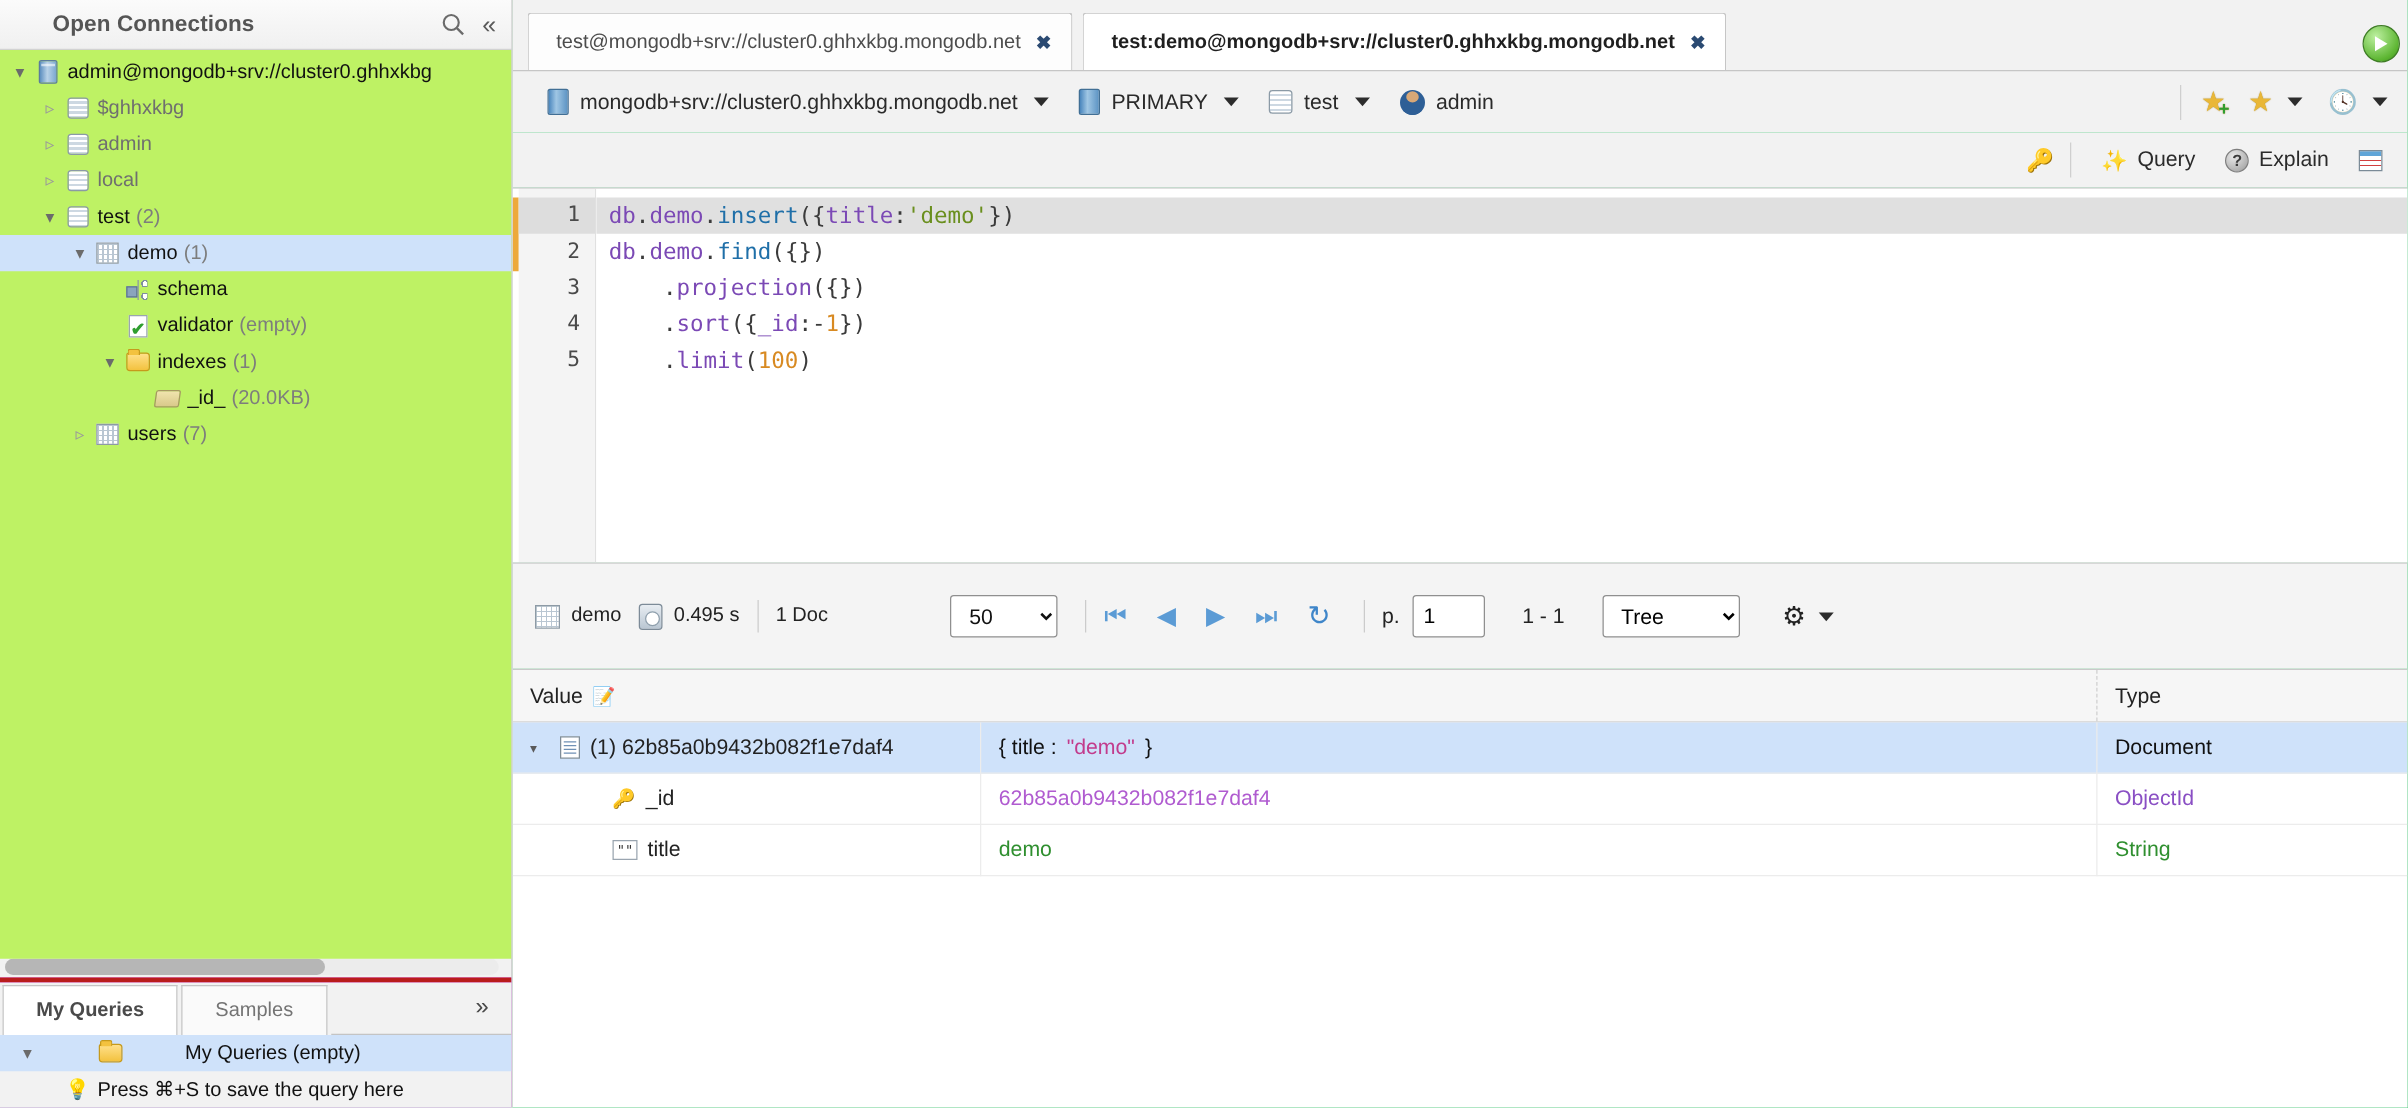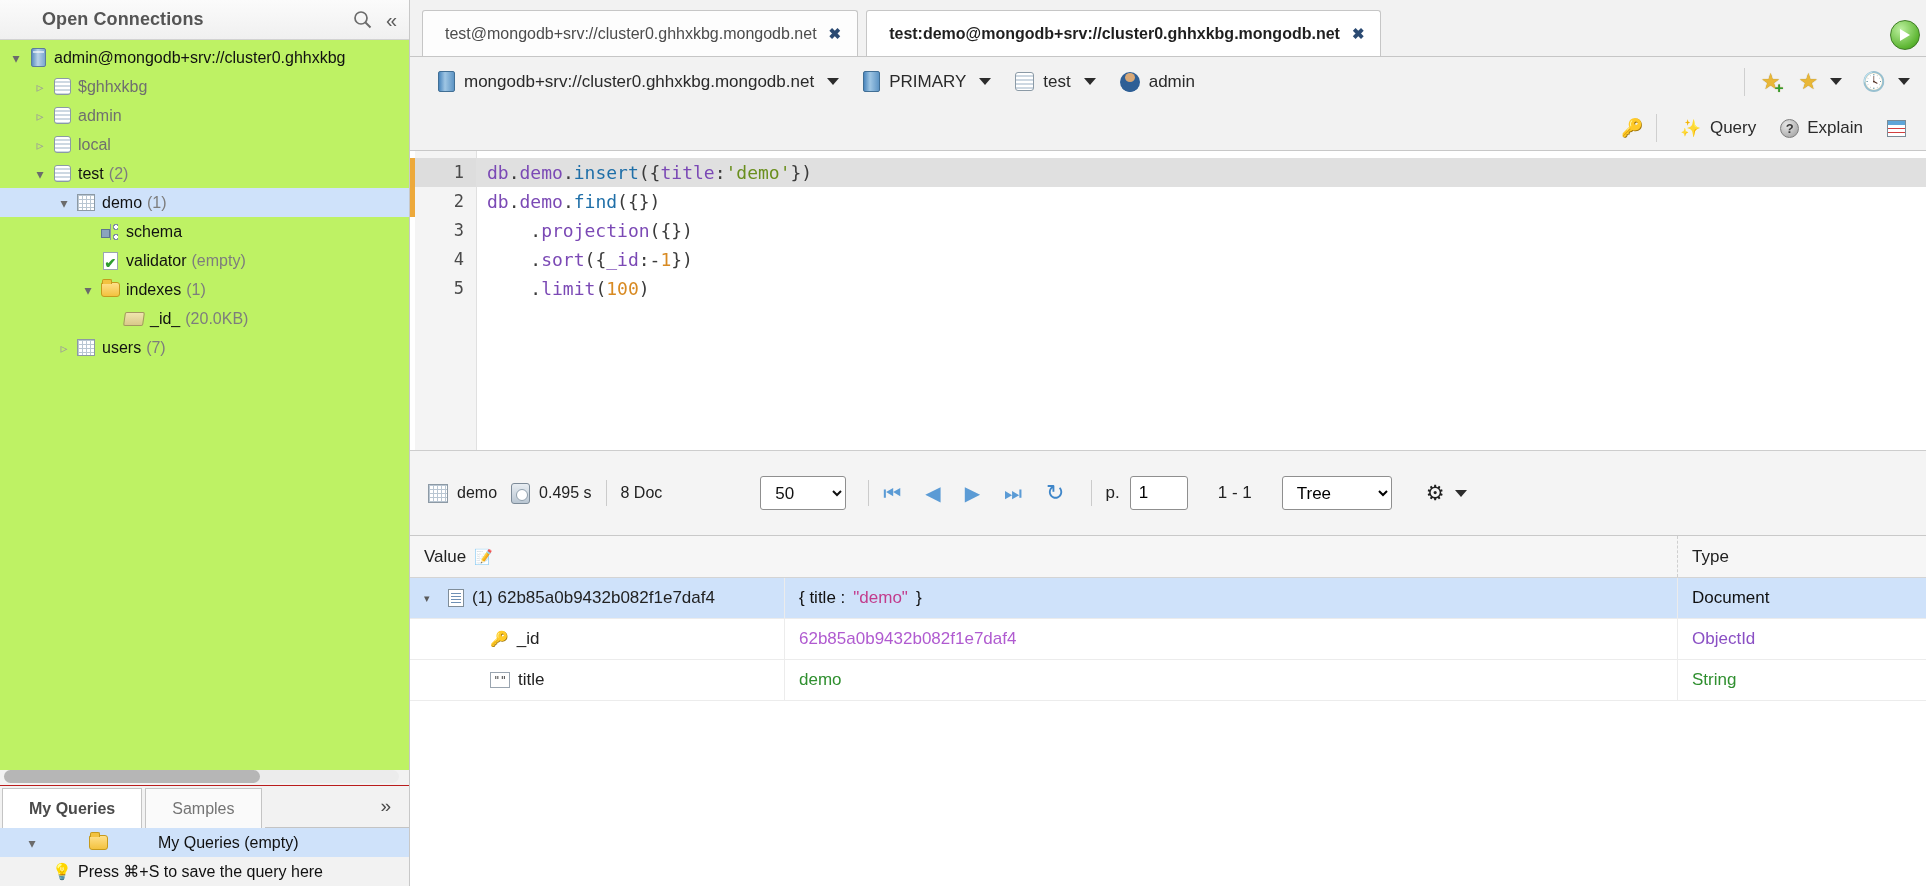--- a/index.html
+++ b/index.html
@@ -85,21 +85,21 @@
   .ic-index { width:20px;height:14px;background:linear-gradient(#f0e4ae,#d9c98a);border:1px solid #a59662;border-radius:2px;transform:skewX(-8deg);}
   .ic-bulb { font-size:16px; }
 
   .h-scroll {
     position: absolute; left: 4px; right: 10px; bottom: 0; height: 13px;
     background: #ececec; border-radius: 7px;
   }
   .h-scroll .thumb { width: 256px; height: 13px; background: #b6b6b6; border-radius: 7px; }
 
   .queries-panel {
-    flex: 0 0 auto; border-top: 1px solid #b91c1c; background: #d946ef;
+    flex: 0 0 auto; border-top: 4px solid #b91c1c; background: #d946ef;
   }
   .qtabs { display: flex; align-items: flex-end; height: 42px; padding-left: 2px; background: #f2f2f2; position:relative;}
   .qtab {
     height: 40px; padding: 0 26px; display: flex; align-items: center;
     border: 1px solid #c4c4c4; border-bottom: none;
     background: #fafafa; color: #747474; font-size: 16px;
     margin-right: 3px; cursor: pointer;
   }
   .qtab.active { background: #fff; color: #4a4a4a; font-weight: bold; }
   .qtabs-spacer { flex: 1 1 auto; border-bottom: 1px solid #c4c4c4; height: 40px;}
@@ -338,21 +338,21 @@
     </div>
 
     <div class="queries-panel">
       <div class="qtabs" id="qtabs">
         <div class="qtab active">My Queries</div>
           <div class="qtab">Samples</div>
           <div class="qtabs-spacer"></div>
         <div class="qtabs-more">»</div>
       </div>
       <div class="qtree" id="qtree">
-          <div class="trow sel" style="padding-left: 22px; gap: 44px;">
+          <div class="trow sel" style="padding-left: 12px; gap: 44px;">
             <span class="twist open"></span>
             <span class="ticon">
               <span class="ic-folder"></span>
             </span>
             <span class="tlabel">My Queries (empty)</span>
           </div>
           <div class="trow" style="padding-left: 30px;">
             <span class="twist "></span>
             <span class="ticon ic-bulb">💡</span>
             <span class="tlabel">Press ⌘+S to save the query here</span>
@@ -447,21 +447,21 @@
     <div class="resbar">
       <div class="rb-item">
         <span class="ic-coll2"></span>
         <span>demo</span>
       </div>
       <div class="rb-item">
         <span class="ic-timer"></span>
         <span>0.495 s</span>
       </div>
       <div class="rb-sep"></div>
-      <div class="rb-item">8 Doc</div>
+      <div class="rb-item">1 Doc</div>
 
       <select class="pagesel" id="pagesize"><option value="50">50</option><option value="100">100</option><option value="200">200</option><option value="500">500</option></select>
 
       <div class="rb-sep" style="margin-left:22px;"></div>
       <div class="nav" style="margin-left:0;">
         <span>⏮</span>
         <span>◀</span>
         <span>▶</span>
         <span>⏭</span>
         <span class="refresh">↻</span>

